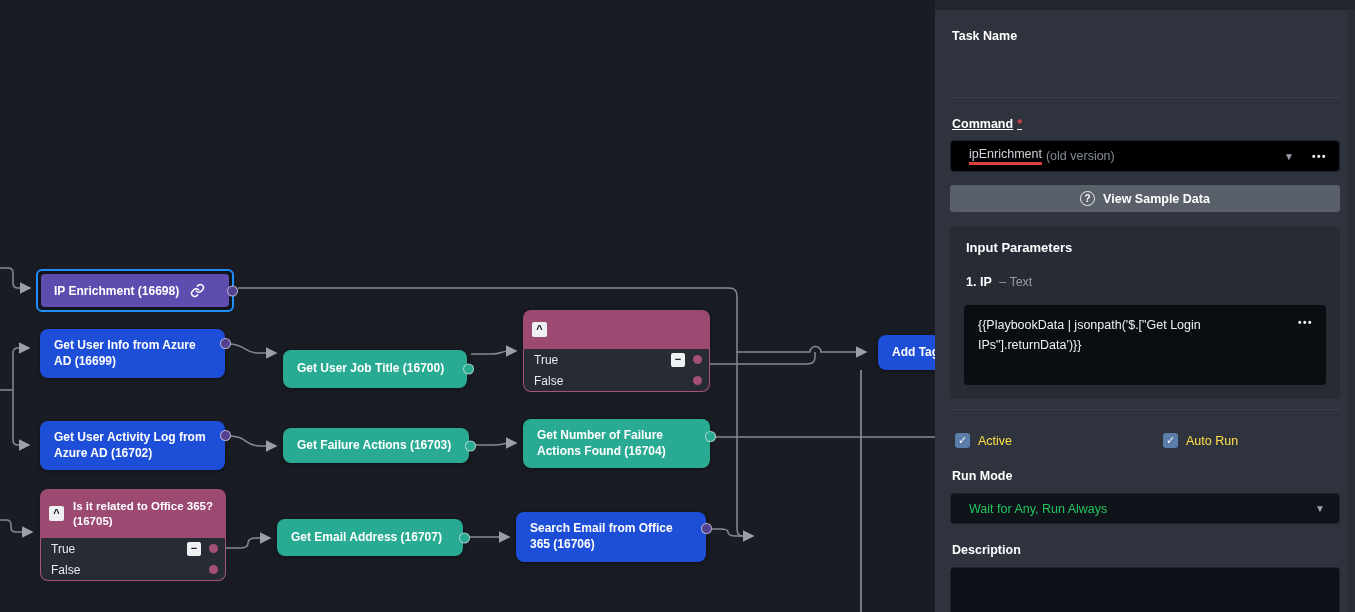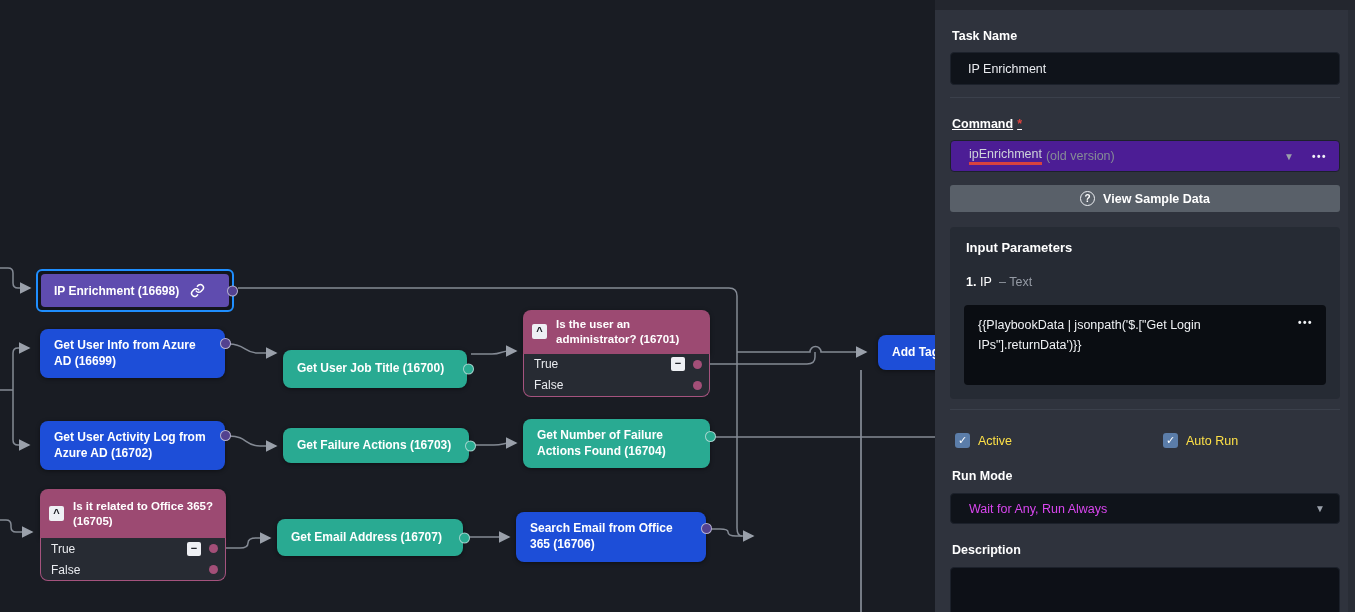--- a/index.html
+++ b/index.html
@@ -56,21 +56,21 @@
   .panel-topstrip { position:absolute; left:0; top:0; width:420px; height:10px;
     background:#23262e; }
   .scroll-strip { position:absolute; right:0; top:10px; width:7px; height:602px;
     background:#292d36; }
   .lab { position:absolute; font-weight:bold; color:#fff; font-size:12.5px; }
   .req { color:#e0443f; margin-left:4px; }
   .tbox { position:absolute; background:#0f131a; border:1px solid #1c212b;
     border-radius:4px; color:#e9ebef; font-size:12.5px;
     font-family:"Liberation Sans", sans-serif; }
   .hr { position:absolute; height:1px; background:#3b404b; }
-  .selbox { position:absolute; background:#4c1d95; border:1px solid #1c212b;
+  .selbox { position:absolute; background:#000000; border:1px solid #1c212b;
     border-radius:4px; display:flex; align-items:center; cursor:pointer; }
   .cmd-main { color:#ced3da; border-bottom:3px solid #d8423e; padding-bottom:1px; }
   .cmd-suffix { color:#868c96; margin-left:4px; }
   .caret { color:#9aa0aa; font-size:10px; }
   .dots3 { color:#f2f4f7; font-weight:bold; letter-spacing:1.5px; font-size:10px; }
   .btn-sample { position:absolute; background:#596069; border-radius:3px;
     display:flex; align-items:center; justify-content:center; gap:8px;
     color:#fff; font-weight:bold; font-size:12.5px; cursor:pointer; }
   .help-circ { width:15px; height:15px; border:1.5px solid #eef0f4; border-radius:50%;
     font-size:10px; font-weight:bold; display:flex; align-items:center;
@@ -136,21 +136,20 @@
   </div>
 
   <div class="node teal" style="left:283px; top:350px; width:184px; height:38px;">
     <span>Get User Job Title (16700)</span>
     <span class="port p-teal" style="right:-7px; top:50%; transform:translateY(-50%);"></span>
   </div>
 
   <div class="cond" style="left:523px; top:310px; width:187px;">
     <div class="cond-head" style="min-height:39px;">
       <span class="sq-ic">^</span>
-      <span style="max-width:126px;">Is the user an administrator? (16701)</span>
     </div>
     <div class="cond-body">
       <div class="cond-row">
         <span>True</span>
         <span class="mini-minus">−</span>
         <span class="dot"></span>
       </div>
       <div class="cond-row no-minus">
         <span>False</span>
         <span class="dot"></span>
@@ -205,21 +204,20 @@
     <span class="port p-purple" style="right:-6px; top:11px;"></span>
   </div>
 
 </div>
 
 <div class="panel">
   <div class="panel-topstrip"></div>
   <div class="scroll-strip"></div>
 
   <div class="lab" style="left:17px; top:29px;">Task Name</div>
-  <input class="tbox" style="left: 15px; top: 52px; width: 390px; height: 33px; padding-left: 17px;" value="IP Enrichment">
 
   <div class="hr" style="left:15px; top:97px; width:390px;"></div>
 
   <div class="lab" style="left:17px; top:117px;text-decoration:underline;">
     <span>Command</span><span class="req">*</span>
   </div>
   <div class="selbox" style="left:15px; top:140px; width:390px; height:32px; padding:0 12px 0 18px;">
     <span class="cmd-main">ipEnrichment</span>
     <span class="cmd-suffix">(old version)</span>
     <span class="caret" style="margin-left:auto;">▼</span>
@@ -228,37 +226,37 @@
 
   <div class="btn-sample" style="left:15px; top:185px; width:390px; height:27px;">
     <span class="help-circ">?</span>
     <span>View Sample Data</span>
   </div>
 
   <div class="card" style="left:15px; top:227px; width:390px; height:172px;">
     <div class="lab" style="left:16px; top:13px; font-size:13px;">Input Parameters</div>
     <div style="position:absolute; left:16px; top:48px; font-size:12.5px;">
       <span style="font-weight:bold; color:#fff;">1.</span>
-      <span style="font-weight:normal; color:#fff;">IP</span>
+      <span style="font-weight:bold; color:#fff;">IP</span>
       <span style="color:#959ba5; margin-left:4px;">– Text</span>
     </div>
     <div class="codebox" style="left:14px; top:78px; width:362px; height:80px;">
       <span style="display:block; max-width:290px;">{{PlaybookData | jsonpath('$.["Get Login IPs"].returnData')}}</span>
       <span class="dots3">•••</span>
     </div>
   </div>
 
   <div class="hr" style="left:15px; top:409px; width:390px;"></div>
 
   <span class="cbx" style="left:20px; top:433px;">✓</span>
   <span class="cbx-lab" style="left:43px; top:434px;">Active</span>
   <span class="cbx" style="left:228px; top:433px;">✓</span>
   <span class="cbx-lab" style="left:251px; top:434px;">Auto Run</span>
 
   <div class="lab" style="left:17px; top:469px;">Run Mode</div>
   <div class="selbox" style="left:15px; top:493px; width:390px; height:31px; padding:0 14px 0 18px; background:#0f131a;">
-    <span style="color:#d946ef;">Wait for Any, Run Always</span>
+    <span style="color:#22c55e;">Wait for Any, Run Always</span>
     <span class="caret" style="margin-left:auto;">▼</span>
   </div>
 
   <div class="lab" style="left:17px; top:543px;">Description</div>
   <textarea class="tbox" style="left: 15px; top: 567px; width: 390px; height: 60px; padding: 8px 12px; resize: none; background: rgb(13, 16, 23);" value=""></textarea>
 </div>
 
 </body></html>

